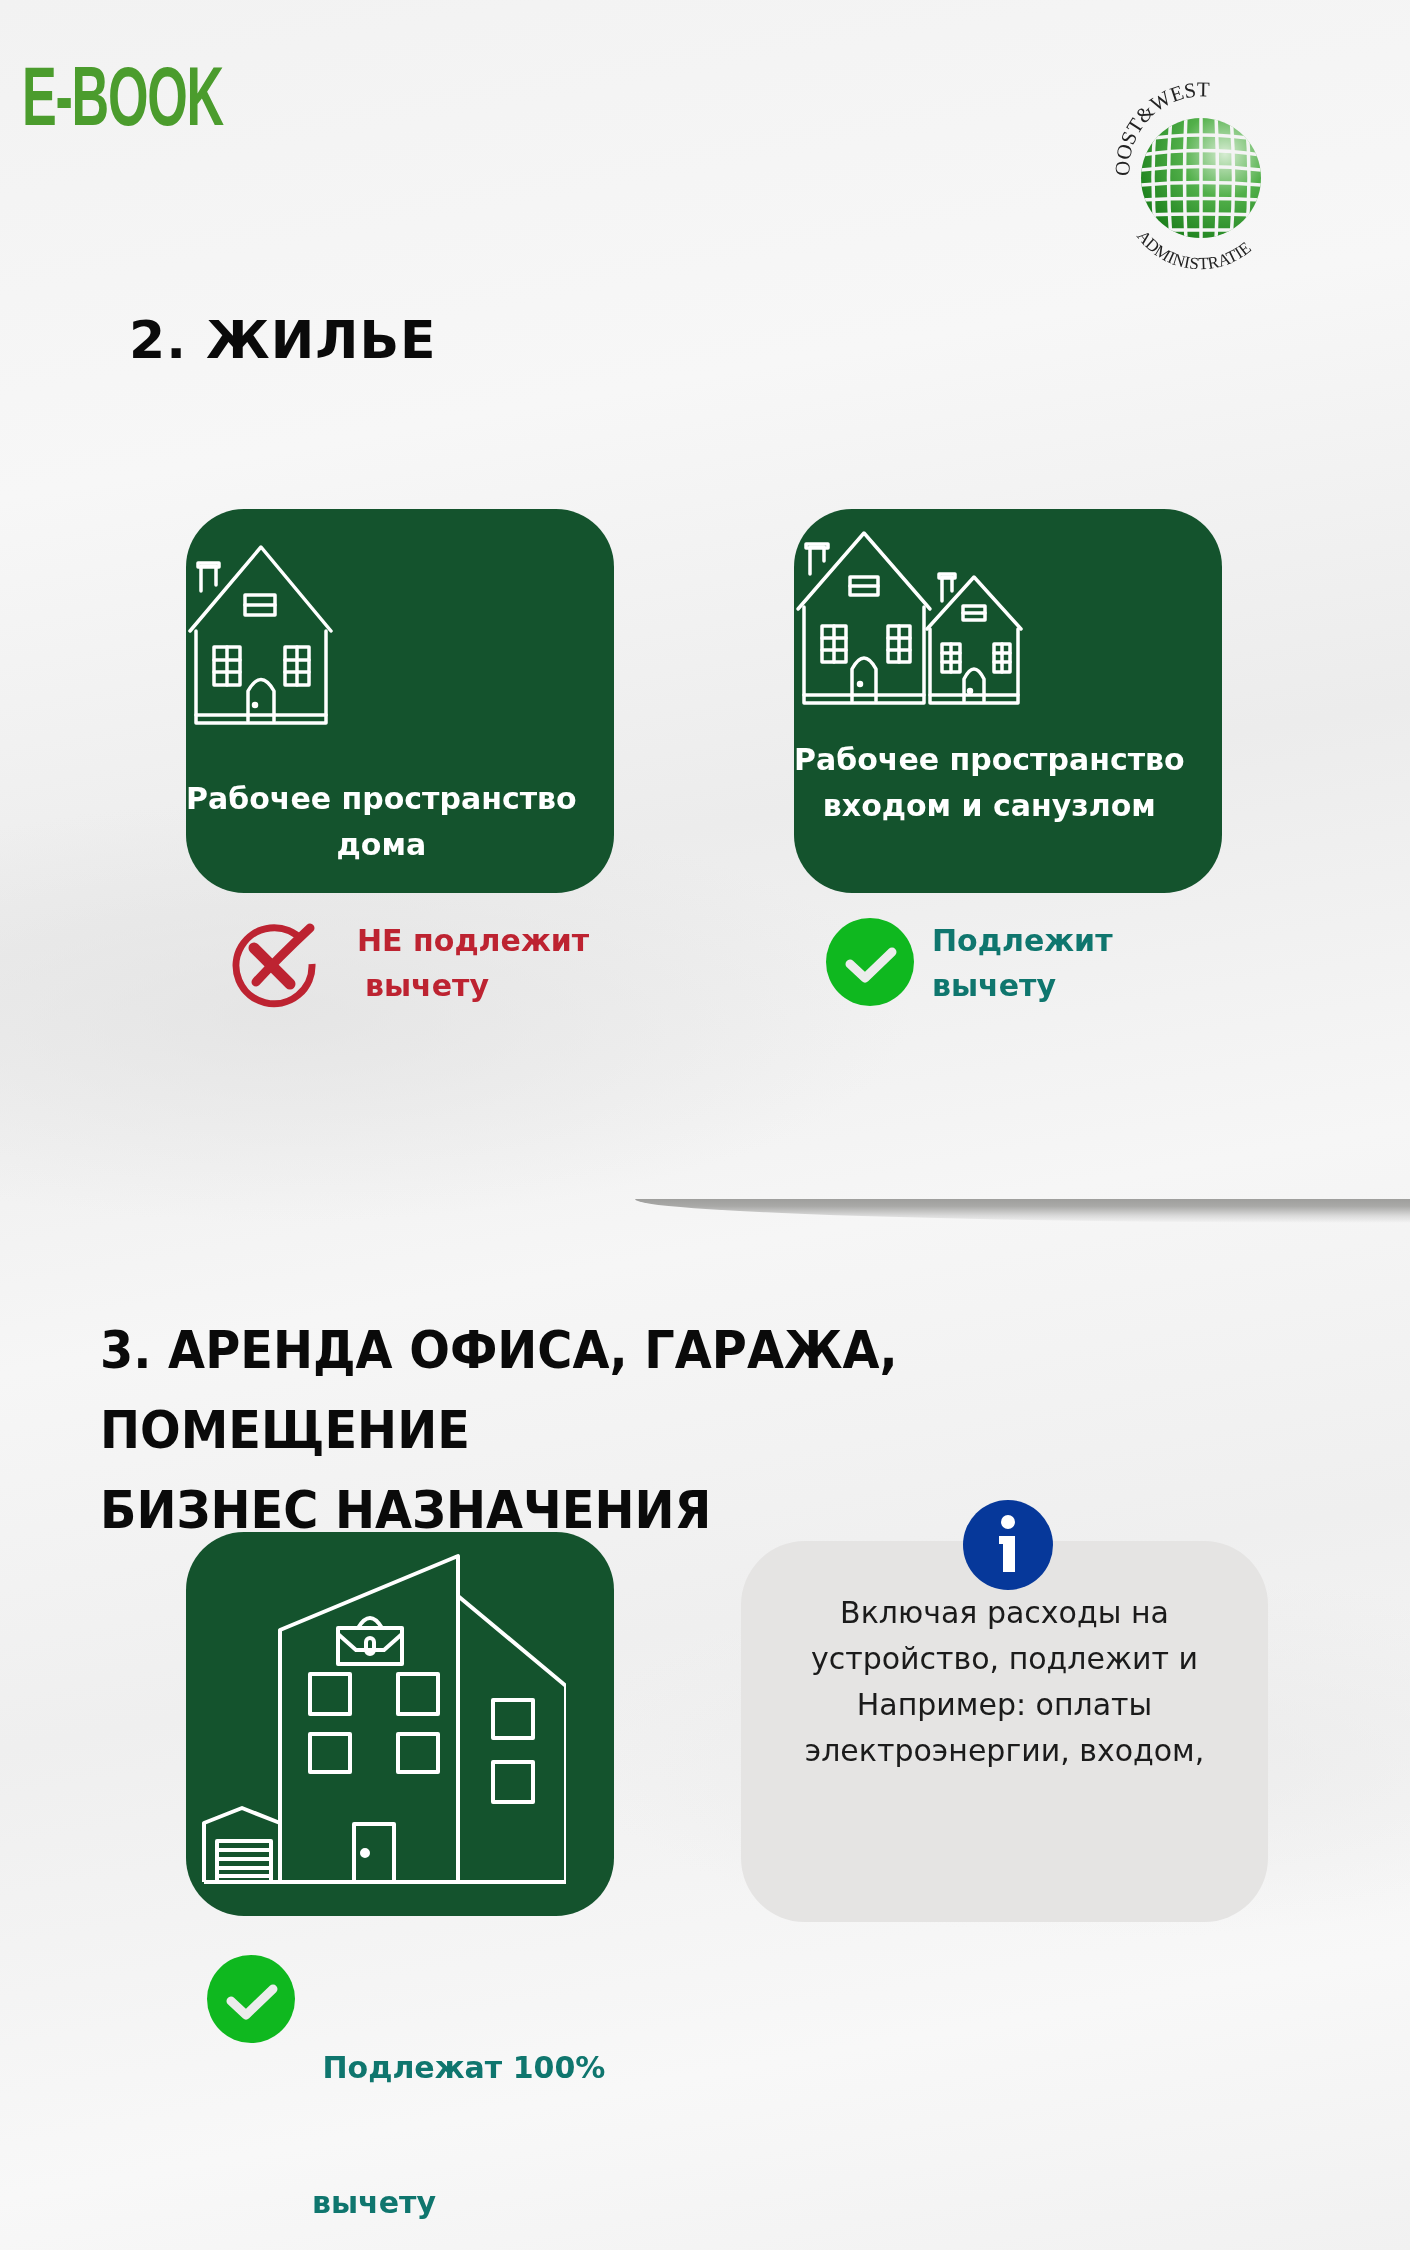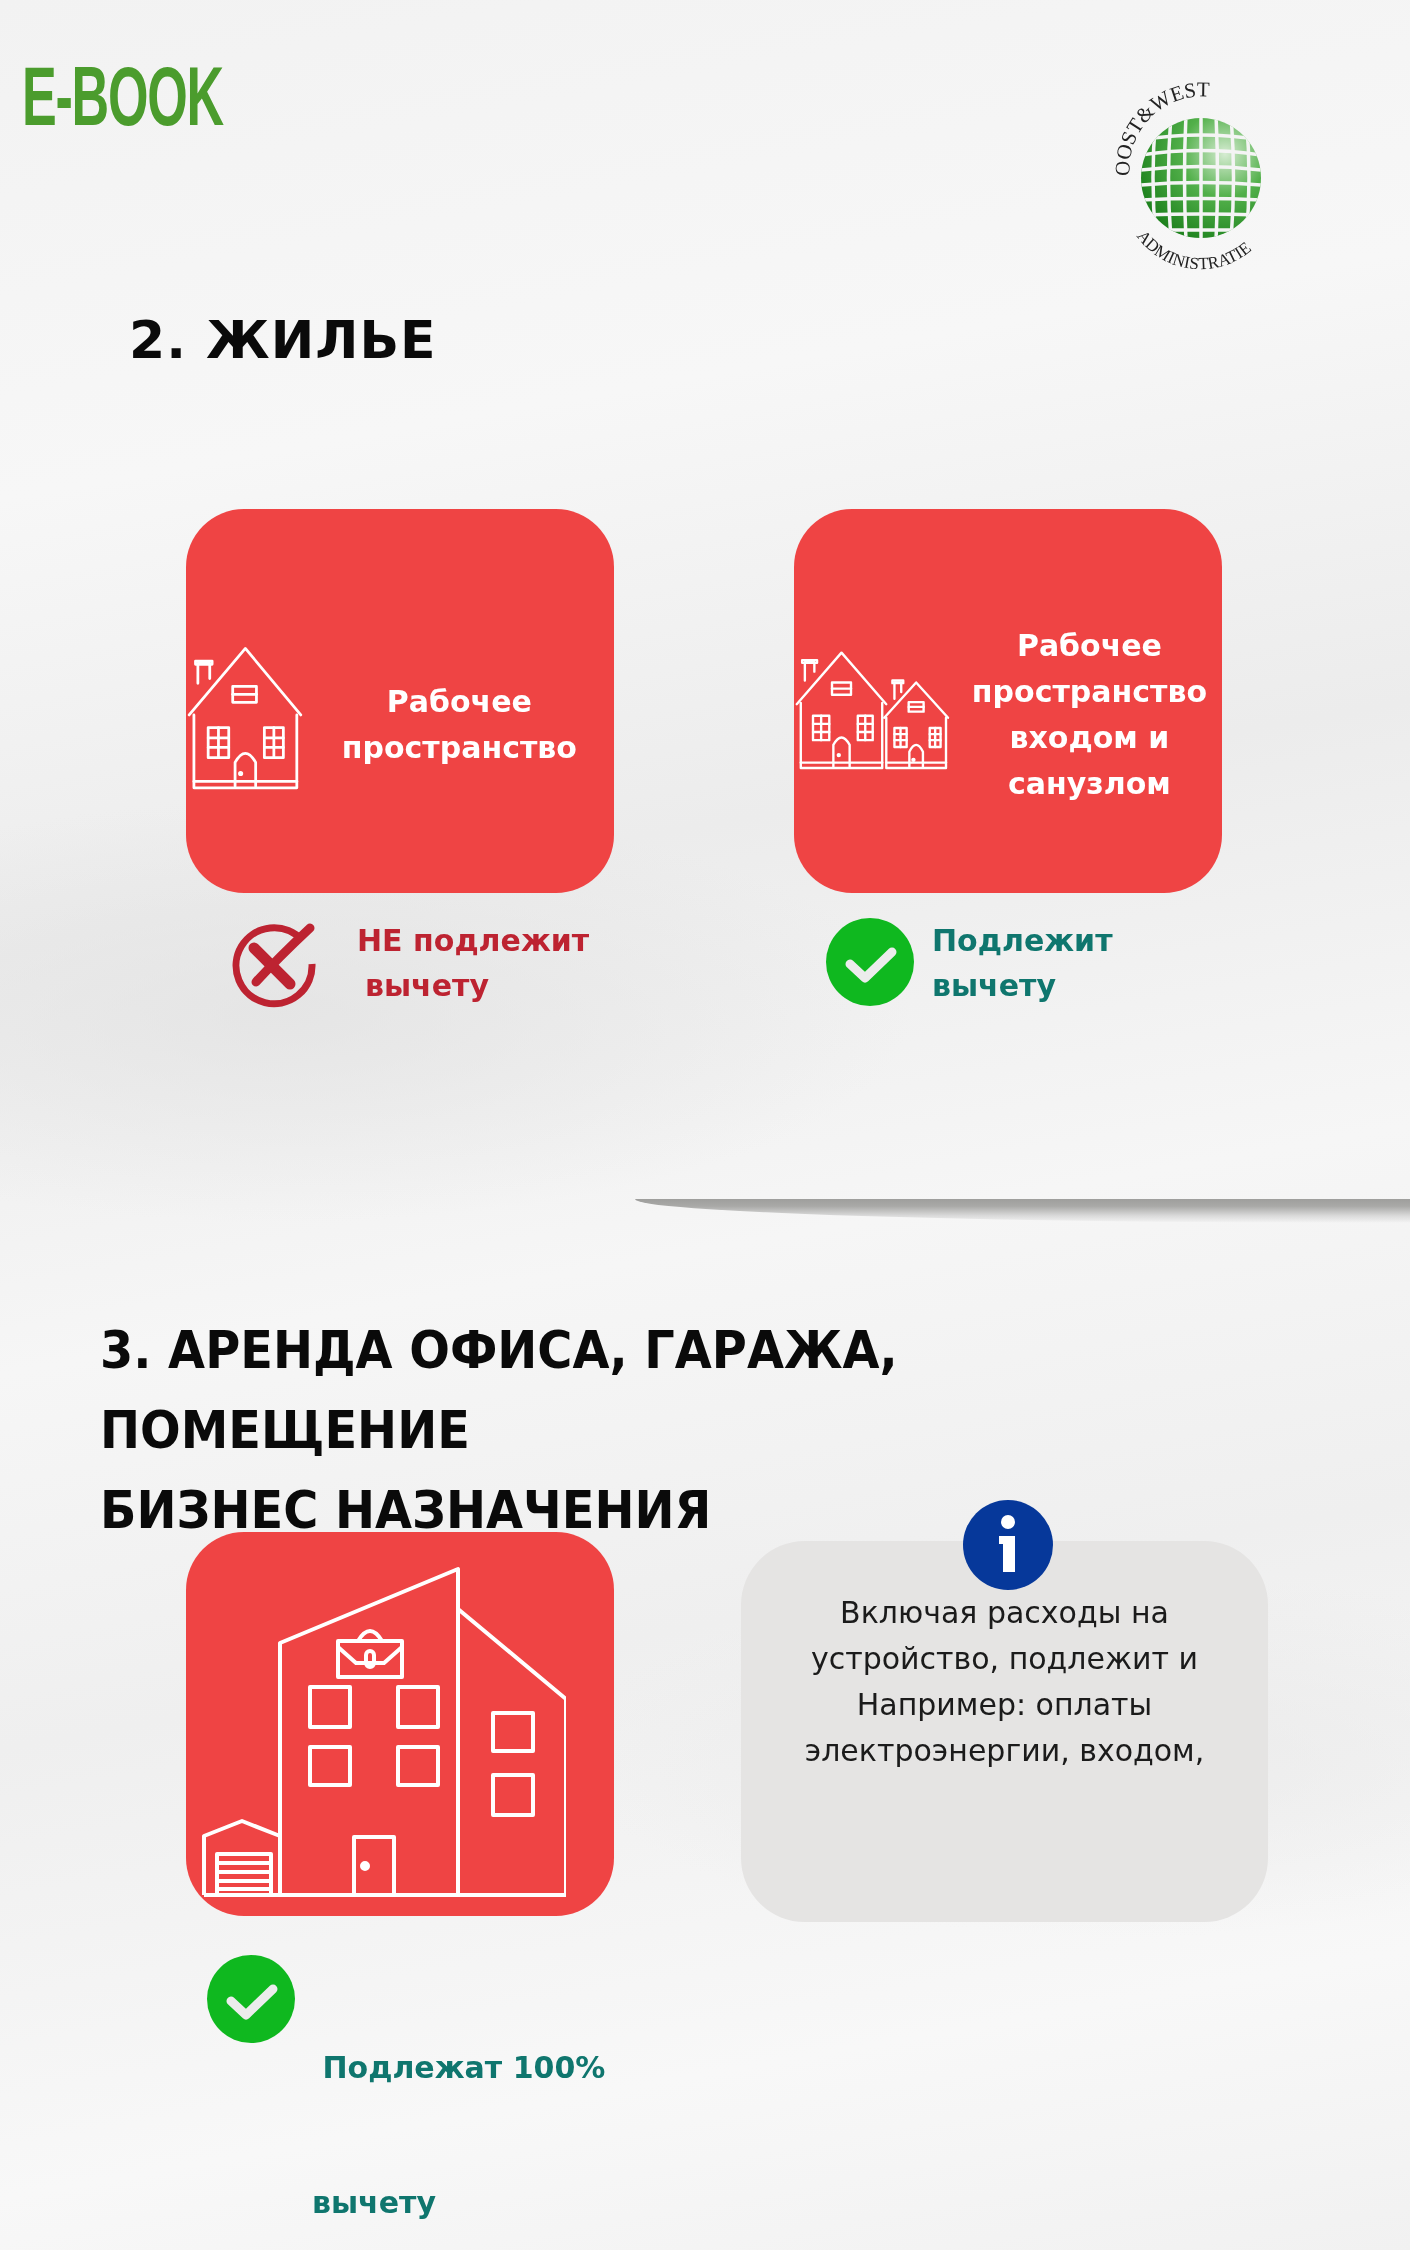--- a/index.html
+++ b/index.html
@@ -24,22 +24,22 @@
 
   .logo { left:1108px; top:70px; width:190px; height:200px; }
 
   .h2 {
     left:129px; top:312px;
     font-family:"DejaVu Sans", sans-serif; font-weight:bold;
     font-size:52px; line-height:56px; color:#0a0a0a; letter-spacing:1px;
   }
 
   .card {
-    background:#ef4444; border-radius:58px;
-    display:flex; align-items:center;
+    background:#14532d; border-radius:58px;
+    display:flex; flex-direction:column; align-items:flex-start;
   }
   .card-text {
     color:#ffffff; font-family:"DejaVu Sans", sans-serif; font-weight:bold;
     font-size:30px; line-height:46px; text-align:center;
   }
   #card1 { left:186px; top:509px; width:428px; height:384px; }
   #card2 { left:794px; top:509px; width:428px; height:384px; }
   #card3 { left:186px; top:1532px; width:428px; height:384px; }
 
   .status-text {
@@ -130,20 +130,21 @@
       <path d="M59 62 L89 62"></path>
     <rect x="28" y="104" width="26" height="38"></rect>
       <path d="M41 104 L41 142 M28 117 L54 117 M28 129 L54 129"></path>
     <rect x="99" y="104" width="24" height="38"></rect>
       <path d="M111 104 L111 142 M99 117 L123 117 M99 129 L123 129"></path>
     <path d="M62 178 L62 148 Q75 125 88 148 L88 178"></path>
       <circle cx="69" cy="162" r="1.5" fill="#fff"></circle>
   </svg>
   <div class="card-text" style="margin-top:48px">
     <div>Рабочее пространство</div>
+    <div>дома</div>
   </div>
 </div>
 
 <div class="abs card" id="card2">
   <svg width="240" height="180" viewBox="0 0 240 180" style="margin-top:20px" fill="none" stroke="#fff" stroke-width="3.5" stroke-linejoin="round" stroke-linecap="round">
     <path d="M4 80 L70 4 L136 80"></path>
     <path d="M10 78 L10 174 L130 174 L130 78"></path>
       <path d="M10 166 L130 166"></path>
     <path d="M16 45 L16 18 L30 18 L30 32"></path>
       <path d="M12 15 L34 15 L34 19 L12 19 Z"></path>

